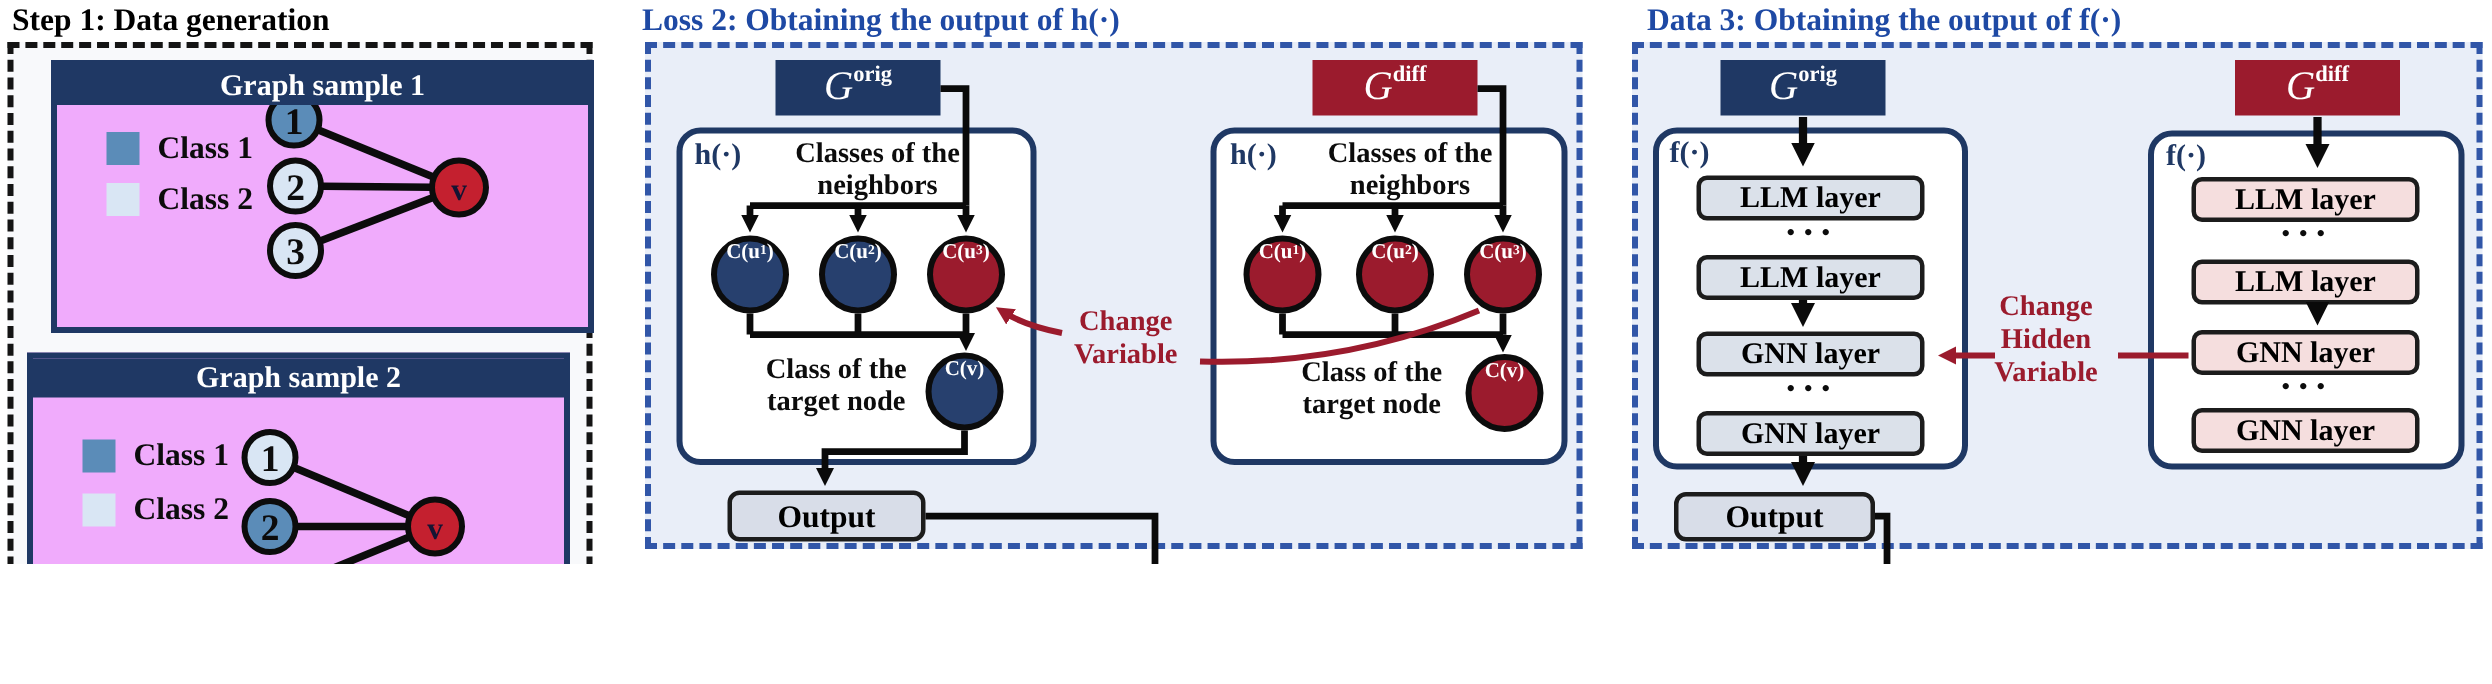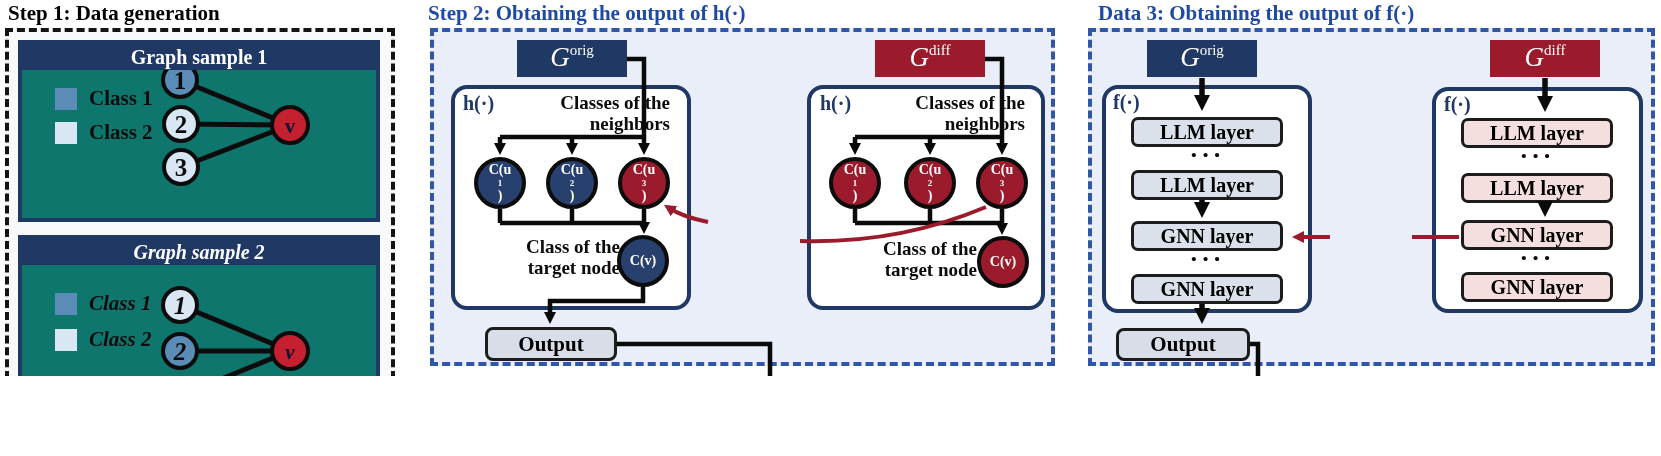--- a/index.html
+++ b/index.html
@@ -2,36 +2,36 @@
 <html><head>
 <meta charset="utf-8">
 <style>
   html,body{margin:0;padding:0;background:#ffffff;}
   #canvas{position:relative;width:1661px;height:376px;background:#ffffff;overflow:hidden;
           font-family:"Liberation Serif","DejaVu Serif",serif;}
   .abs{position:absolute;box-sizing:border-box;}
   .step-title{font-weight:bold;font-size:21px;white-space:nowrap;}
   
   .s1-outer{border:4px dashed #141414;background:#f8f9fb;}
-  .panel{border:4px solid #1f3864;background:#0f766e;}
+  .panel{border:4px solid #1f3864;background:#f0abfc;margin-left:16px;}
   .panel-header{position:absolute;left:0;top:0;right:0;height:26px;background:#1f3864;color:#ffffff;
                 display:flex;align-items:center;justify-content:center;font-weight:bold;font-size:20px;}
   .legend-row{position:absolute;display:flex;align-items:center;gap:12px;}
   .sw{width:22px;height:22px;display:inline-block;}
   .legend-label{font-weight:bold;font-size:21px;color:#0c0c0c;}
   
   .bluebox{border:4px dashed #3156a8;background:#e9eef8;}
   .gbox{display:flex;align-items:flex-start;justify-content:center;color:#ffffff;}
   .gbase{font-style:italic;font-size:27px;line-height:34px;}
-  .gsup{font-size:15px;line-height:15px;margin-top:3px;}
+  .gsup{font-size:15px;line-height:15px;margin-top:3px;font-weight:bold;}
   .hfbox{background:#ffffff;border:4px solid #1f3864;border-radius:16px;}
   .funclabel{font-weight:bold;font-size:20px;color:#1f3864;white-space:nowrap;}
-  .caption{font-weight:bold;font-size:19px;line-height:21px;text-align:right;color:#0c0c0c;}
-  .node{width:52px;height:52px;border-radius:50%;border:4px solid #0c0c0c;display:flex;align-items:center;
-        justify-content:center;color:#ffffff;font-weight:bold;font-size:14px;white-space:nowrap;flex-direction:column;}
+  .caption{font-weight:bold;font-size:19px;line-height:21px;text-align:center;color:#0c0c0c;}
+  .node{width:52px;height:52px;border-radius:50%;border:4px solid #0c0c0c;display:flex;
+        justify-content:center;color:#ffffff;font-weight:bold;font-size:14px;white-space:nowrap;}
   .node sub{font-size:9px;vertical-align:-3px;}
   .navy-fill{background:#27406e;}
   .red-fill{background:#9b1b2d;}
   .outbox{background:#d8dde8;border:3px solid #1c1c1c;border-radius:8px;display:flex;align-items:center;
           justify-content:center;font-weight:bold;font-size:21px;color:#000;}
   .layer{width:152px;height:30px;border:3px solid #1c1c1c;border-radius:7px;display:flex;align-items:center;
          justify-content:center;font-weight:bold;font-size:20px;color:#000;}
   .layer-gray{background:#dbe1ea;}
   .layer-pink{background:#f5dede;}
   .dots{font-weight:bold;font-size:26px;letter-spacing:3px;line-height:18px;color:#0c0c0c;text-align:center;}
@@ -79,21 +79,21 @@
       </g>
       <g font-family="Liberation Serif,DejaVu Serif,serif" font-weight="bold" fill="#0c0c0c" text-anchor="middle">
         <text x="158" y="19" font-size="25">1</text>
         <text x="159" y="63" font-size="25">2</text>
         <text x="159" y="106" font-size="25">3</text>
         <text x="268" y="63" font-size="21" fill="#141433">v</text>
       </g>
     </svg>
   </div>
 
-  <div class="abs panel z2" style="left:18px;top:235px;width:362px;height:210px;font-style:italic;">
+  <div class="abs panel z2" style="left:2px;top:235px;width:362px;height:210px;">
     <div class="panel-header">Graph sample 2</div>
     <div class="legend-row" style="left:33px;top:52px;">
       <span class="sw" style="background:#5b8cb8;"></span>
       <span class="legend-label">Class 1</span>
     </div>
     <div class="legend-row" style="left:33px;top:88px;">
       <span class="sw" style="background:#d9e6f4;"></span>
       <span class="legend-label">Class 2</span>
     </div>
     <svg class="abs" style="left:0;top:26px;" width="354" height="176" viewBox="0 0 354 176">
@@ -110,21 +110,21 @@
       </g>
       <g font-family="Liberation Serif,DejaVu Serif,serif" font-weight="bold" fill="#0c0c0c" text-anchor="middle">
         <text x="158" y="49" font-size="25">1</text>
         <text x="158" y="95" font-size="25">2</text>
         <text x="158" y="140" font-size="25">3</text>
         <text x="268" y="94" font-size="21" fill="#141433">v</text>
       </g>
     </svg>
   </div>
 
-  <div class="abs step-title z2" style="left:428px;top:1px;color:#1e49a4;">Step 2: Obtaining the output of h(·)</div>
+  <div class="abs step-title z2" style="left:428px;top:1px;color:#1e49a4;">Loss 2: Obtaining the output of h(·)</div>
 
   <div class="abs bluebox z1" style="left:430px;top:28px;width:625px;height:338px;"></div>
 
   <div class="abs gbox z2" style="left:517px;top:40px;width:110px;height:37px;background:#1f3864;">
     <span class="gbase">G</span>
       <span class="gsup">orig</span>
   </div>
 
   <div class="abs gbox z2" style="left:875px;top:40px;width:110px;height:37px;background:#9b1b2d;">
     <span class="gbase">G</span>
@@ -170,20 +170,21 @@
   <div class="abs node red-fill z3" style="left:976px;top:157px;">
     <span>C(u</span>
       <sub>3</sub>
       <span>)</span>
   </div>
   <div class="abs caption z3" style="left:852px;top:238px;width:125px;">Class of the target node</div>
   <div class="abs node red-fill z3" style="left:977px;top:236px;">
     <span>C(v)</span>
   </div>
 
+  <div class="abs annot z3" style="left:698px;top:204px;width:105px;">Change Variable</div>
 
   <div class="abs outbox z3" style="left:485px;top:327px;width:132px;height:34px;">Output</div>
 
   <div class="abs step-title z2" style="left:1098px;top:1px;color:#1e49a4;">Data 3: Obtaining the output of f(·)</div>
 
   <div class="abs bluebox z1" style="left:1088px;top:28px;width:567px;height:338px;"></div>
 
   <div class="abs gbox z2" style="left:1147px;top:40px;width:110px;height:37px;background:#1f3864;">
     <span class="gbase">G</span>
       <span class="gsup">orig</span>
@@ -204,20 +205,21 @@
 
   <div class="abs hfbox z2" style="left:1432px;top:87px;width:211px;height:226px;"></div>
   <div class="abs funclabel z3" style="left:1444px;top:93px;">f(·)</div>
   <div class="abs layer layer-pink z3" style="left:1461px;top:118px;">LLM layer</div>
   <div class="abs dots z3" style="left:1461px;top:147px;width:152px;">···</div>
   <div class="abs layer layer-pink z3" style="left:1461px;top:173px;">LLM layer</div>
   <div class="abs layer layer-pink z3" style="left:1461px;top:220px;">GNN layer</div>
   <div class="abs dots z3" style="left:1461px;top:249px;width:152px;">···</div>
   <div class="abs layer layer-pink z3" style="left:1461px;top:272px;">GNN layer</div>
 
+  <div class="abs annot z3" style="left:1318px;top:194px;width:92px;">Change Hidden Variable</div>
 
   <div class="abs outbox z3" style="left:1116px;top:328px;width:134px;height:33px;">Output</div>
 
 
   <div class="abs redbox z1" style="left:430px;top:393px;width:1222px;height:57px;"></div>
 
   <div class="abs lossbox z2" style="left:977px;top:404px;width:178px;height:42px;">
     <span class="lossbase">ℒ</span>
       <span class="losssub">II</span>
   </div>

